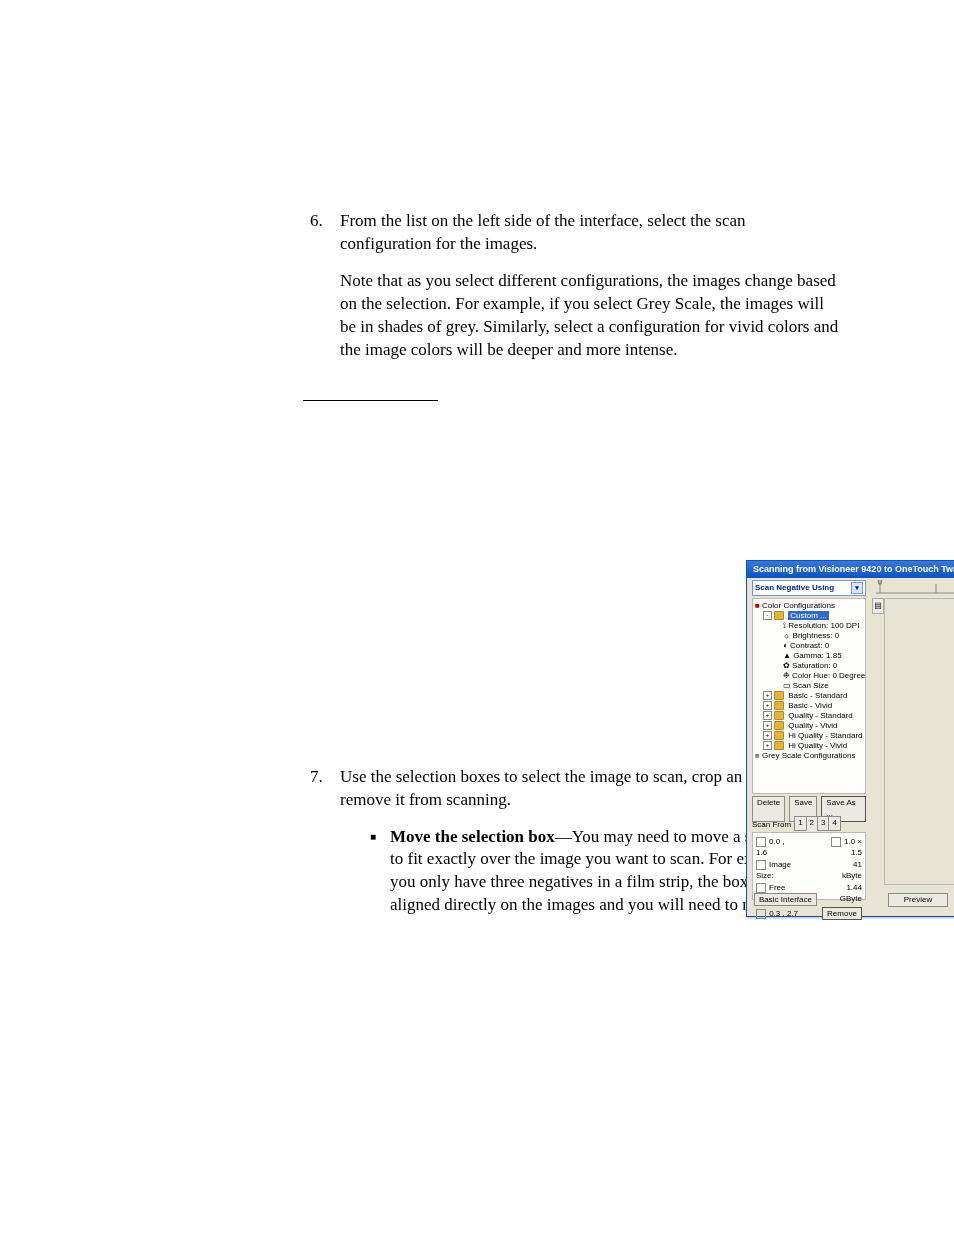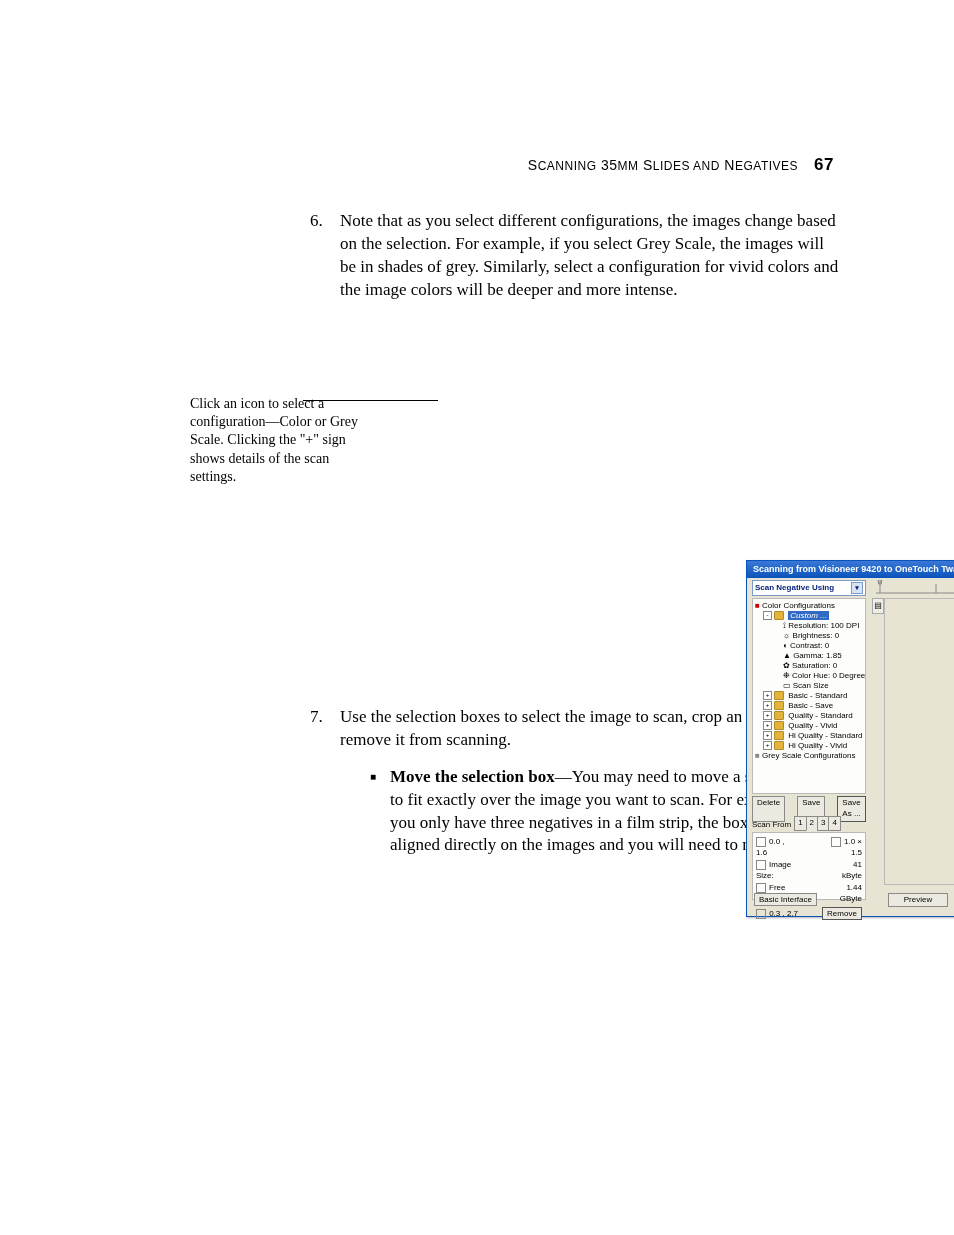--- a/index.html
+++ b/index.html
@@ -31,25 +31,25 @@
   .titlebar{height:17px;background:linear-gradient(#3a78d8,#0a53bb);display:flex;align-items:center;color:#fff;font-size:9px;font-weight:bold;padding-left:6px;position:relative;}
   .shot-body{position:absolute;top:17px;left:3px;right:3px;bottom:3px;}
   
   .leftpanel{position:absolute;left:0;top:0;width:118px;bottom:28px;}
   .combo{height:14px;background:#fff;border:1px solid #7a9ac8;margin:2px 2px 19px 2px;display:flex;align-items:center;justify-content:space-between;padding:0 2px;color:#001f7a;font-weight:bold;}
   .combo .dd{width:10px;height:10px;background:#d7e4f2;border:1px solid #7a9ac8;display:flex;align-items:center;justify-content:center;font-size:7px;}
   .tree{position:absolute;top:20px;left:2px;right:2px;background:var(--pane-white);border:1px solid #bababa;padding:2px 2px 2px 2px;line-height:10px;height:190px;overflow:hidden;}
   .tree .row{white-space:nowrap;}
   .tree .ico{display:inline-block;width:8px;height:7px;margin-right:2px;vertical-align:middle;}
   .folder{background:#e2b53a;border:1px solid #b5892a;border-radius:1px;}
-  .selected{background:#316ac5;color:#fff;padding:0 2px;font-style:italic;}
+  .selected{background:#316ac5;color:#fff;padding:0 2px;}
   .pm{display:inline-block;width:7px;height:7px;border:1px solid #888;font-size:6px;line-height:6px;text-align:center;vertical-align:middle;margin-right:2px;background:#fff;}
   .indent1{padding-left:8px;}
   .indent3{padding-left:28px;}
-  .btnrow{position:absolute;top:218px;left:2px;right:2px;display:flex;gap:12px;justify-content:center;}
+  .btnrow{position:absolute;top:218px;left:2px;right:2px;display:flex;gap:4px;justify-content:center;}
   .xpbtn{background:#eceae0;border:1px solid #8a8a8a;padding:1px 4px;font-size:8px;font-family:Tahoma,sans-serif;}
   .xpbtn.bold{border:1.5px solid #555;}
   .tabs{position:absolute;top:238px;left:2px;display:flex;align-items:flex-end;font-size:8px;}
   .tabs .lbl{margin-right:3px;}
   .tab{border:1px solid #8a8a8a;background:#eceae0;padding:1px 3px;margin-right:-1px;}
   .tab.active{border-bottom-color:#eceae0;}
   .info{position:absolute;top:254px;left:2px;right:2px;border:1px solid #bababa;background:var(--pane-white);padding:3px 3px;line-height:11px;height:60px;}
   .info .irow{display:flex;justify-content:center;margin-bottom:1px;}
   .info .irow .v{text-align:right;padding-left:24px;}
   .mini-ico{display:inline-block;width:8px;height:8px;border:1px solid #888;margin-right:3px;vertical-align:middle;}
@@ -59,31 +59,28 @@
   .preview{position:absolute;top:20px;left:134px;right:26px;bottom:28px;background:var(--pane-tan);border:1px solid #bababa;}
   .strip-btn{position:absolute;top:20px;left:122px;width:10px;height:14px;border:1px solid #aaa;background:#efeee6;font-size:8px;display:flex;align-items:center;justify-content:center;}
   .bottombar{position:absolute;bottom:2px;left:0;right:0;height:22px;display:flex;align-items:center;}
   .bottombar .l{width:130px;padding-left:4px;}
   .bottombar .m{flex:1;display:flex;justify-content:flex-start;gap:6px;padding-left:4px;}
 </style>
 </head>
 <body>
 
 <div class="page">
-  <div class="header">
-    S<span style="font-size:12px">CANNING</span> 35<span style="font-size:12px">MM</span> S<span style="font-size:12px">LIDES AND</span> N<span style="font-size:12px">EGATIVES</span><b>67</b>
-  </div>
 
-  <div class="callout">Click an icon to select a configuration—Color or Grey Scale. Clicking the "+" sign shows details of the scan settings.</div>
   <div class="callout-line"></div>
 
   <div class="body">
     <div class="step">
       <div class="step-num">6.</div>
       <div class="step-txt">
+        <p>From the list on the left side of the interface, select the scan configuration for the images.</p>
         <p>Note that as you select different configurations, the images change based on the selection. For example, if you select Grey Scale, the images will be in shades of grey. Similarly, select a configuration for vivid colors and the image colors will be deeper and more intense.</p>
       </div>
     </div>
 
     <div class="shot">
       <div class="titlebar">
         <span>Scanning from Visioneer 9420 to OneTouch Twain Client</span>
 
       </div>
       <div class="shot-body">
@@ -96,21 +93,21 @@
             <div class="row"><span style="color:#c00">■</span> <span>Color Configurations</span></div>
             <div class="row indent1"><span class="pm">-</span><span class="ico folder"></span> <span class="selected">Custom ...</span></div>
             <div class="row indent3">⟟ <span>Resolution: 100 DPI</span></div>
             <div class="row indent3">☼ <span>Brightness: 0</span></div>
             <div class="row indent3">◐ <span>Contrast: 0</span></div>
             <div class="row indent3">▲ <span>Gamma: 1.85</span></div>
             <div class="row indent3">✿ <span>Saturation: 0</span></div>
             <div class="row indent3">❉ <span>Color Hue: 0 Degrees</span></div>
             <div class="row indent3">▭ <span>Scan Size</span></div>
             <div class="row indent1"><span class="pm">+</span><span class="ico folder"></span> <span>Basic - Standard</span></div>
-            <div class="row indent1"><span class="pm">+</span><span class="ico folder"></span> <span>Basic - Save</span></div>
+            <div class="row indent1"><span class="pm">+</span><span class="ico folder"></span> <span>Basic - Vivid</span></div>
             <div class="row indent1"><span class="pm">+</span><span class="ico folder"></span> <span>Quality - Standard</span></div>
             <div class="row indent1"><span class="pm">+</span><span class="ico folder"></span> <span>Quality - Vivid</span></div>
             <div class="row indent1"><span class="pm">+</span><span class="ico folder"></span> <span>Hi Quality - Standard</span></div>
             <div class="row indent1"><span class="pm">+</span><span class="ico folder"></span> <span>Hi Quality - Vivid</span></div>
             <div class="row"><span style="color:#888">■</span> <span>Grey Scale Configurations</span></div>
           </div>
           <div class="btnrow">
             <span class="xpbtn">Delete</span>
             <span class="xpbtn">Save</span>
             <span class="xpbtn bold">Save As ...</span>

